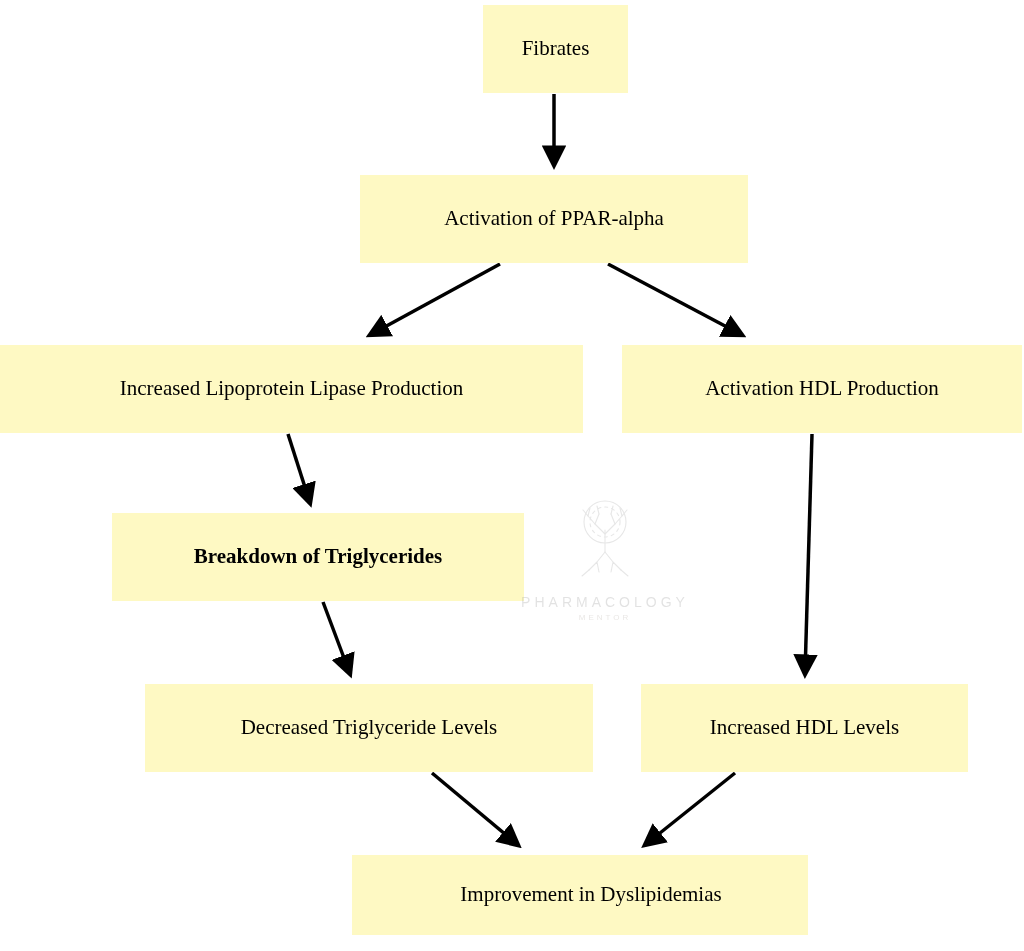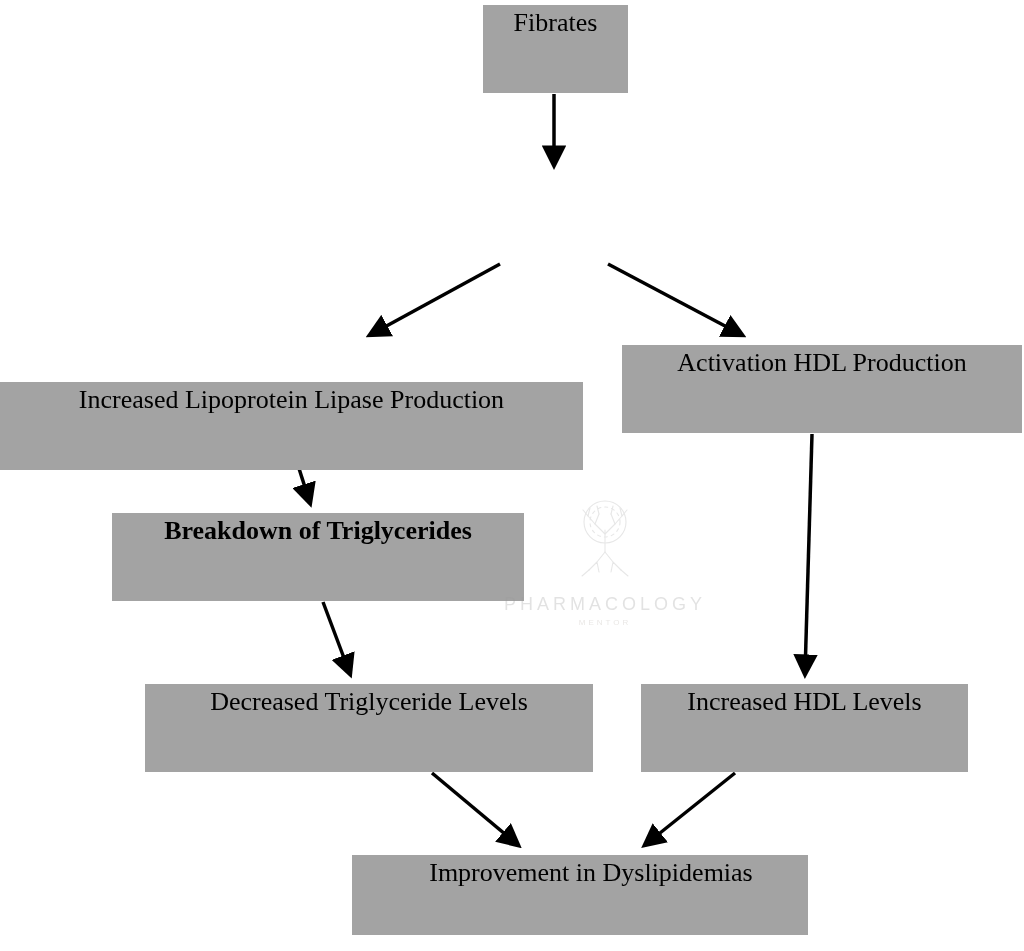--- a/index.html
+++ b/index.html
@@ -12,28 +12,28 @@
   }
   #canvas {
     position: relative;
     width: 1024px;
     height: 951px;
     overflow: hidden;
     background: #ffffff;
   }
   .node {
     position: absolute;
-    background: #a3a3a3;
+    background: #fef9c3;
     color: #000000;
     display: flex;
-    align-items: flex-start;
+    align-items: center;
     justify-content: center;
     text-align: center;
     font-family: "Liberation Serif", serif;
-    font-size: 26px;
+    font-size: 21px;
     line-height: 1.1;
     box-sizing: border-box;
     padding: 4px 10px;
     white-space: nowrap;
   }
   #edges {
     position: absolute;
     left: 0;
     top: 0;
     width: 1024px;
@@ -50,21 +50,21 @@
     display: flex;
     flex-direction: column;
     align-items: center;
     justify-content: flex-start;
     pointer-events: none;
   }
   .watermark .wm-text {
     font-family: "Liberation Sans", sans-serif;
     color: #9a9a9a;
     letter-spacing: 4px;
-    font-size: 18px;
+    font-size: 14px;
     margin-top: 2px;
   }
   .watermark .wm-sub {
     font-family: "Liberation Sans", sans-serif;
     color: #b0a8a0;
     letter-spacing: 3px;
     font-size: 8px;
     margin-top: 3px;
   }
 </style>
@@ -88,22 +88,25 @@
       <path d="M 812 434 L 805 674"></path>
       <path d="M 432 773 L 518 845"></path>
       <path d="M 735 773 L 645 845"></path>
     </g>
   </svg>
 
   <div class="node" style="left:483px; top:5px; width:145px; height:88px;">
     <span>Fibrates</span>
   </div>
 
+  <div class="node" style="left:360px; top:175px; width:388px; height:88px;">
+    <span>Activation of PPAR-alpha</span>
+  </div>
 
-  <div class="node" style="left:0px; top:345px; width:583px; height:88px;margin-top:37px;">
+  <div class="node" style="left:0px; top:345px; width:583px; height:88px;">
     <span>Increased Lipoprotein Lipase Production</span>
   </div>
 
   <div class="node" style="left:622px; top:345px; width:400px; height:88px;">
     <span>Activation HDL Production</span>
   </div>
 
   <div class="node" style="left:112px; top:513px; width:412px; height:88px; font-weight:bold;">
     <span>Breakdown of Triglycerides</span>
   </div>

